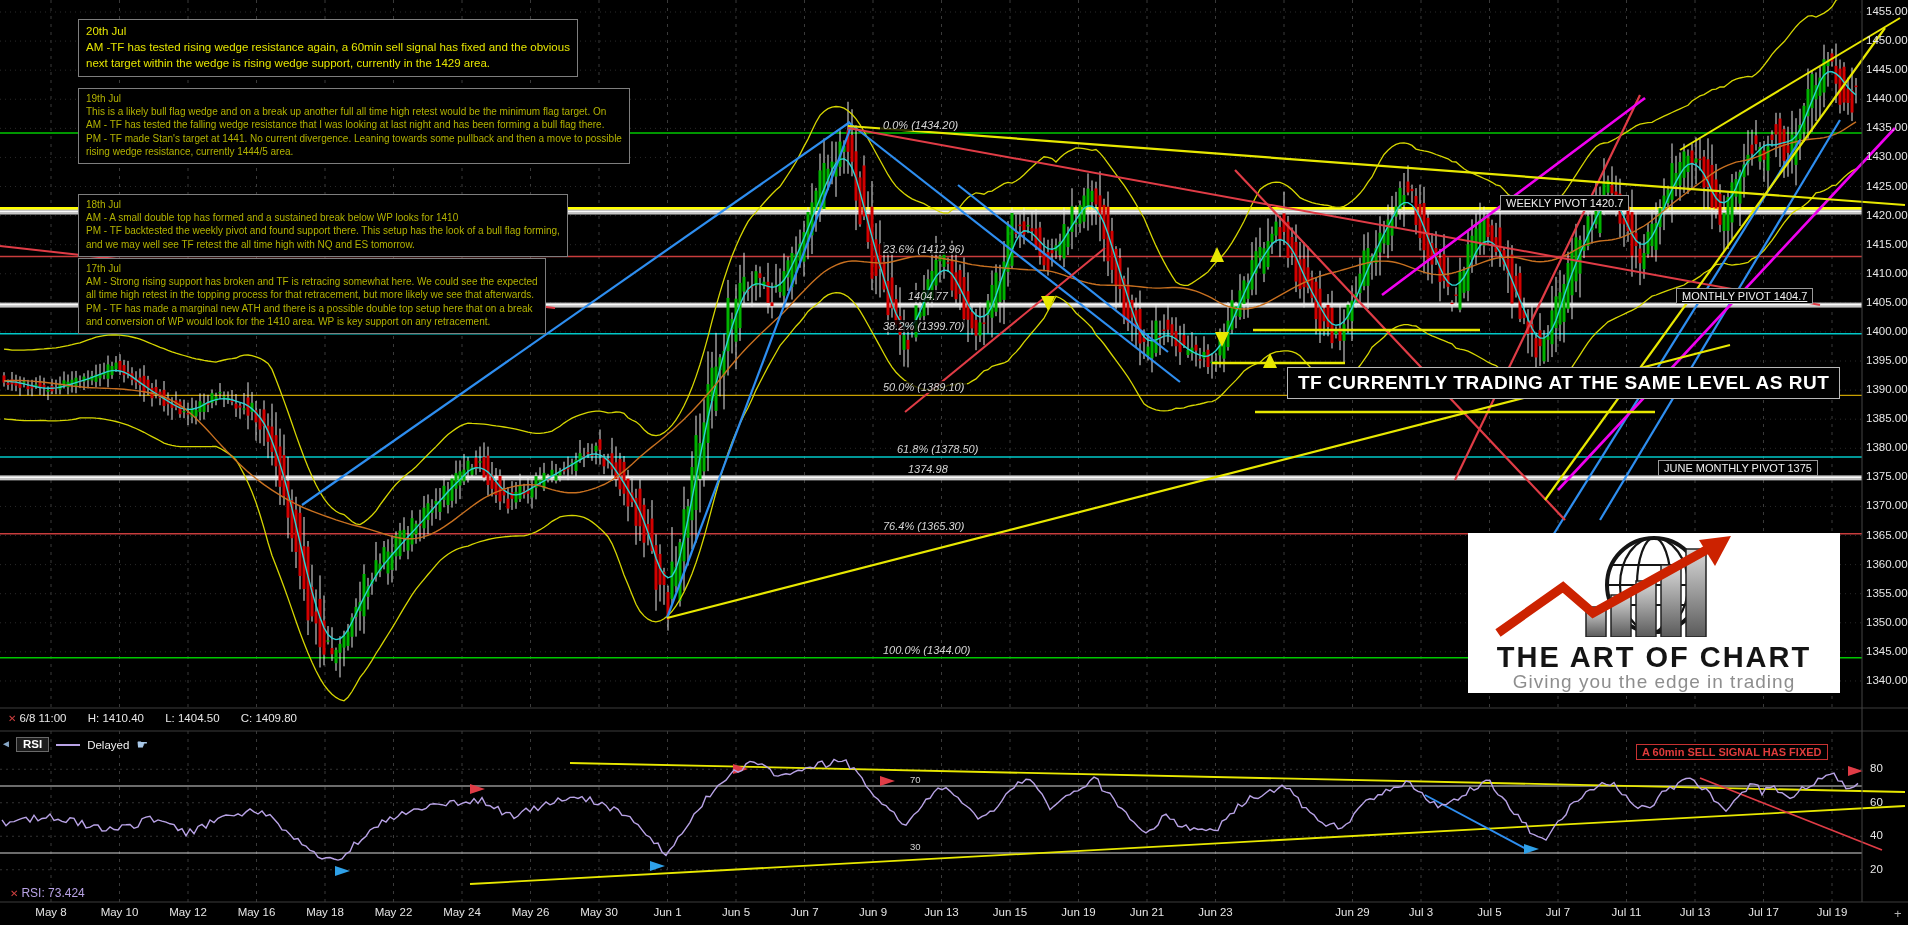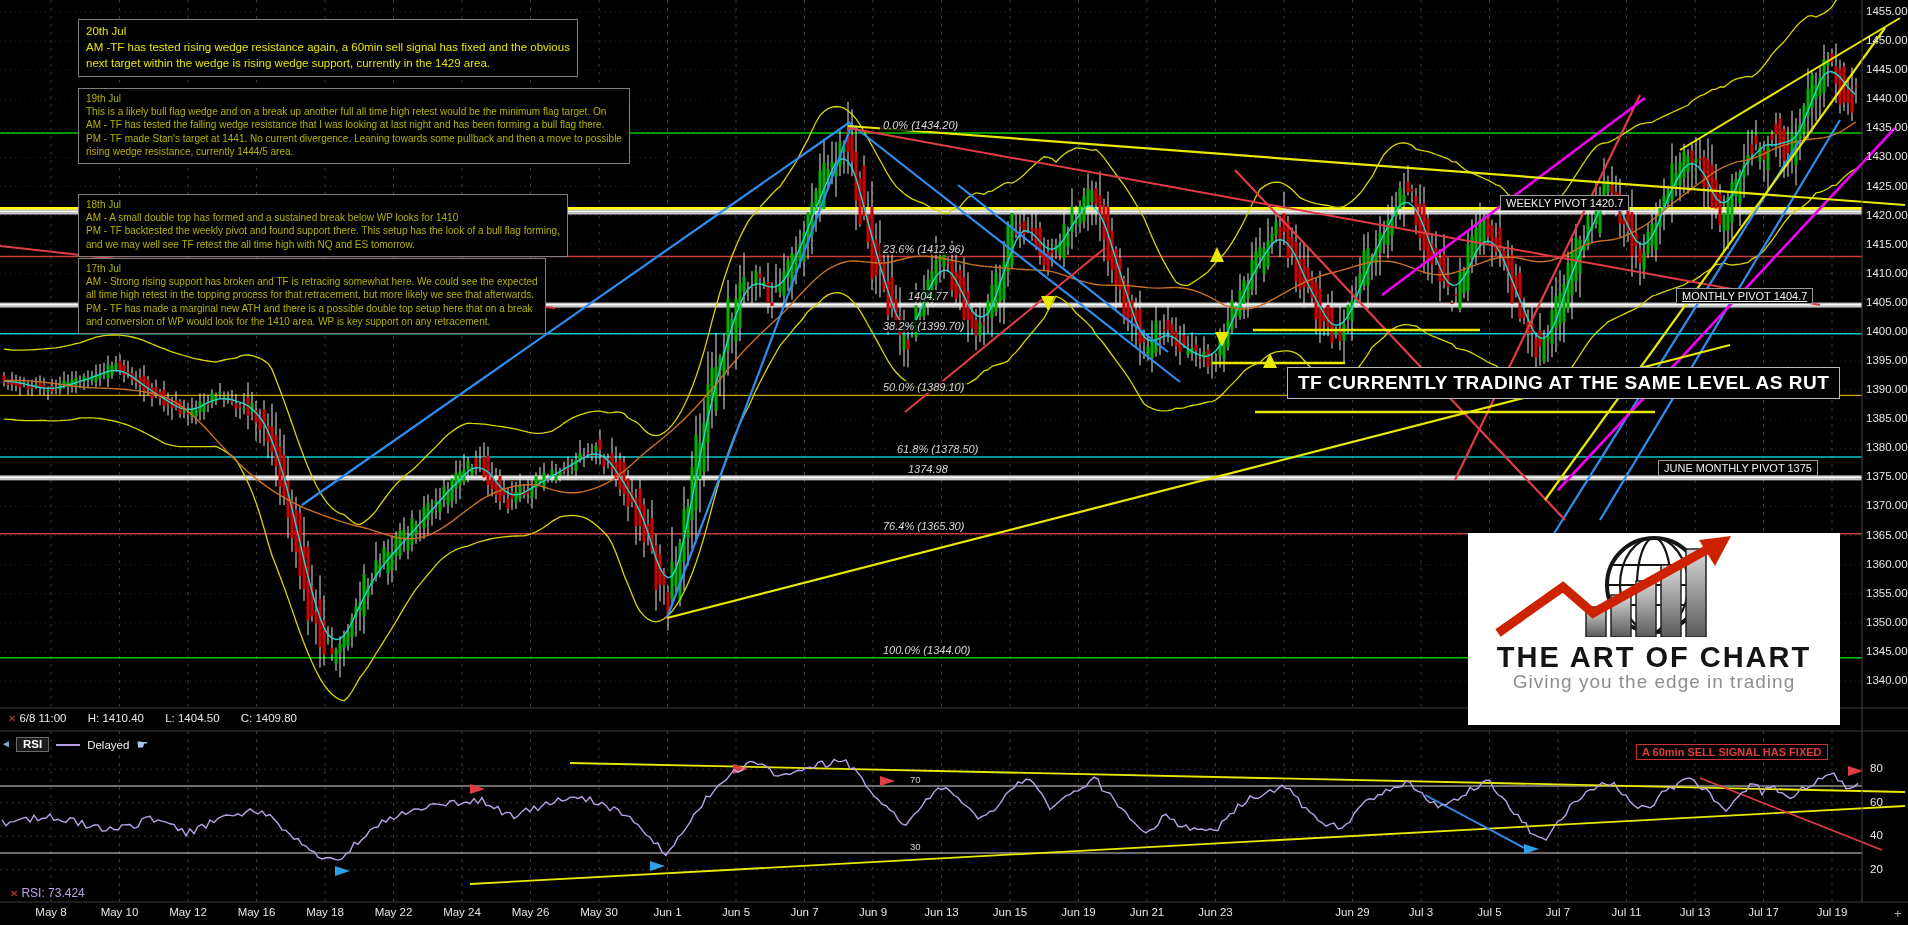--- a/index.html
+++ b/index.html
@@ -29,21 +29,21 @@
   .rsi-tag{border:1px solid #6a6a6a;background:#1c1c1c;color:#fff;font-weight:bold;
            font-size:11.5px;padding:0 6px 1px 6px;}
   .swatch{width:24px;height:0;border-top:2px solid #b9a3e6;}
   .legend-txt{color:#f0f0f0;font-size:11.5px;}
   .hand{color:#a8c8e8;font-size:13px;}
   .rsi-readout{position:absolute;left:10px;top:886px;font-size:12px;color:#b9a3e6;z-index:2;white-space:nowrap;}
   .rsi-readout .xmark{color:#d04040;margin-right:3px;font-size:10px;}
   .ob-os{position:absolute;color:#d0d0d0;font-size:9.5px;background:#000;padding:0 2px;z-index:2;}
   .collapse{position:absolute;left:1px;top:738px;color:#88a8c8;font-size:10px;z-index:2;}
   .plus{position:absolute;left:1894px;top:906px;color:#b0b0b0;font-size:13px;z-index:2;}
-  .logo{position:absolute;left:1468px;top:533px;width:372px;height:192px;background:#fff;
+  .logo{position:absolute;left:1468px;top:533px;width:372px;height:160px;background:#fff;
         z-index:5;text-align:center;}
   .logo-title{font-size:29px;font-weight:bold;color:#141414;letter-spacing:2px;line-height:1.05;margin-top:1px;}
   .logo-tag{font-size:19px;color:#8e8e8e;letter-spacing:1px;line-height:1.1;}
 </style>
 </head>
 <body>
 
 <div id="app">
   <svg id="cv" width="1908" height="925">
       <line x1="51" y1="0" x2="51" y2="708" stroke="#3a3a3a" stroke-width="1" stroke-dasharray="3,5"></line>

